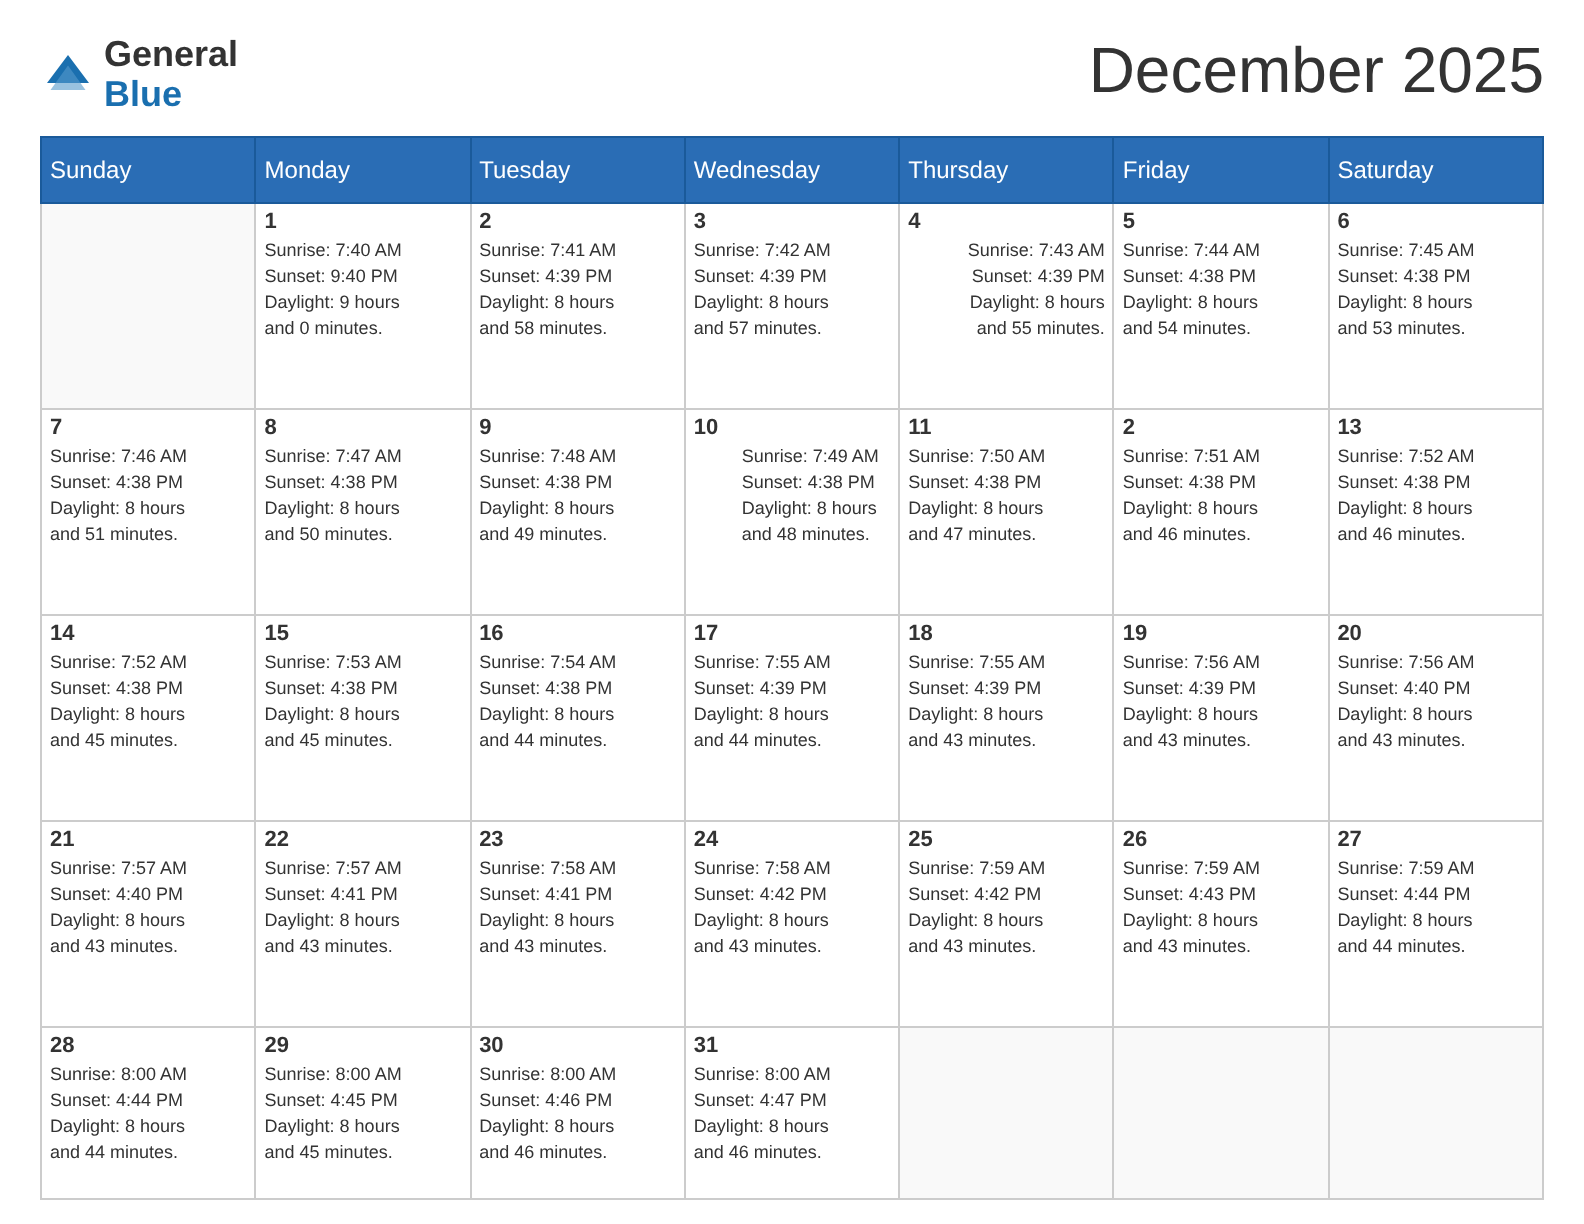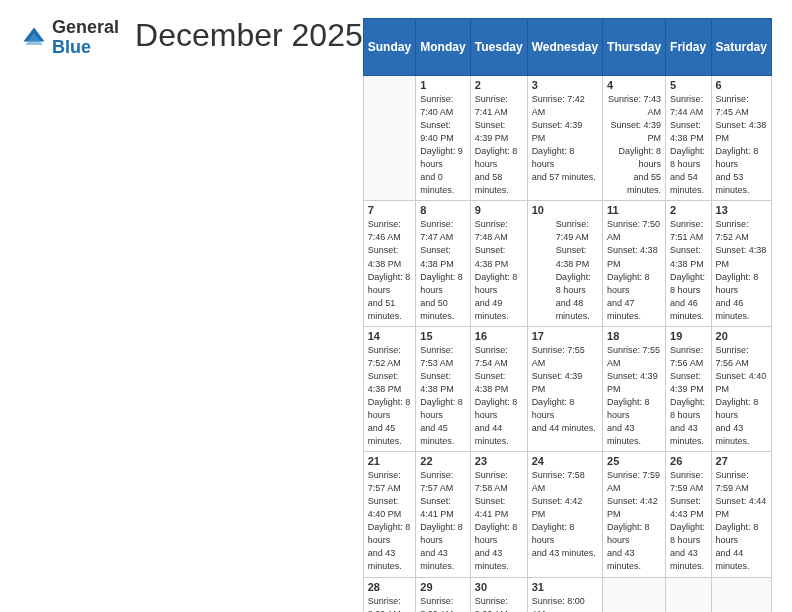--- a/index.html
+++ b/index.html
@@ -9,21 +9,21 @@
       width: 792px;
       height: 612px;
       overflow: hidden;
     }
     .page {
       width: 792px;
       height: 612px;
       background: #fff;
       padding: 18px 20px 12px 20px;
       display: flex;
-      flex-direction: row;
+      flex-direction: column;
     }
     .top-section {
       display: flex;
       justify-content: space-between;
       align-items: flex-start;
       margin-bottom: 10px;
     }
     .logo {
       display: flex;
       align-items: center;
@@ -64,24 +64,24 @@
     }
     .calendar {
       width: 100%;
       border-collapse: collapse;
       flex: 1;
       font-size: 9.5px;
     }
     .calendar th {
       background: #2a6db5;
       color: #fff;
-      padding: 21px 4px;
+      padding: 9px 4px;
       text-align: left;
       font-size: 12px;
-      font-weight: bold;
+      font-weight: normal;
       border: 1px solid #1a5a9a;
     }
     .calendar td {
       border: 1px solid #ccc;
       vertical-align: top;
       padding: 3px 4px;
       width: calc(100% / 7);
       height: 88px;
       background: #fff;
     }

